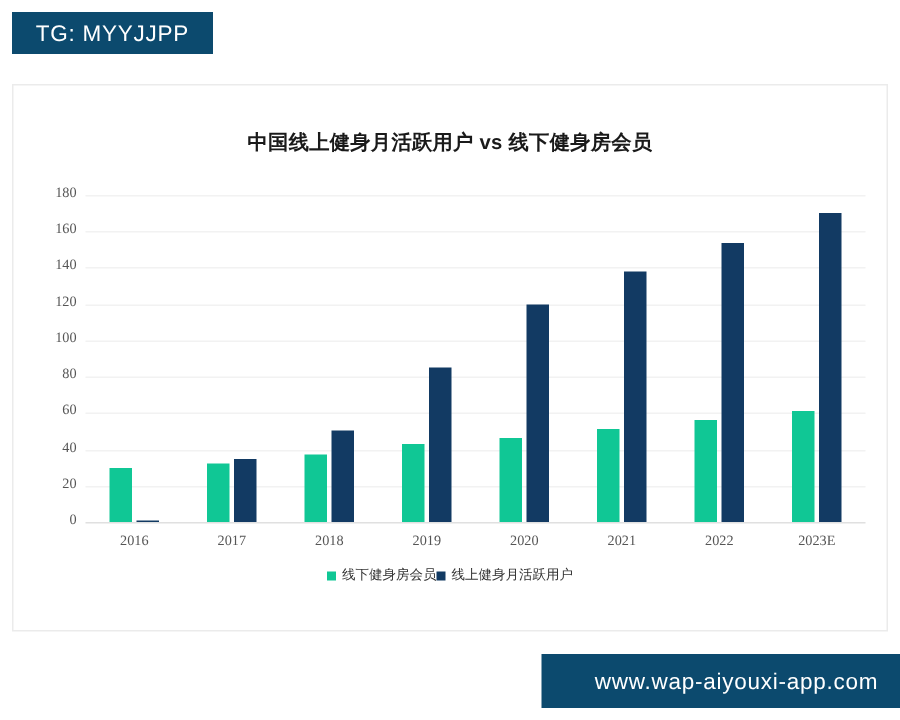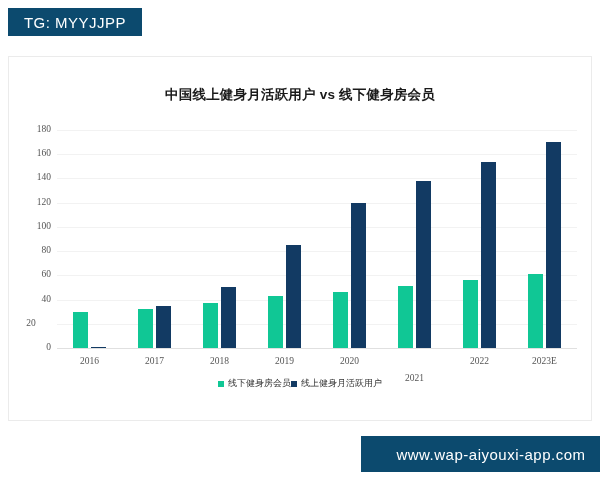--- a/index.html
+++ b/index.html
@@ -167,21 +167,21 @@
         <div class="gridline" style="top: 145.333px;"></div>
         <div class="gridline" style="top: 121.111px;"></div>
         <div class="gridline" style="top: 96.8889px;"></div>
         <div class="gridline" style="top: 72.6667px;"></div>
         <div class="gridline" style="top: 48.4444px;"></div>
         <div class="gridline" style="top: 24.2222px;"></div>
         <div class="gridline" style="top: 2.84217e-14px;"></div>
       </div>
     <div id="y-axis">
         <div class="y-tick-label" style="top: 218px;">0</div>
-        <div class="y-tick-label" style="top: 193.778px; text-align: center;">20</div>
+        <div class="y-tick-label" style="top: 193.778px;">20</div>
         <div class="y-tick-label" style="top: 169.556px;">40</div>
         <div class="y-tick-label" style="top: 145.333px;">60</div>
         <div class="y-tick-label" style="top: 121.111px;">80</div>
         <div class="y-tick-label" style="top: 96.8889px;">100</div>
         <div class="y-tick-label" style="top: 72.6667px;">120</div>
         <div class="y-tick-label" style="top: 48.4444px;">140</div>
         <div class="y-tick-label" style="top: 24.2222px;">160</div>
         <div class="y-tick-label" style="top: 2.84217e-14px;">180</div>
       </div>
     <div id="baseline"></div>
@@ -202,21 +202,21 @@
         <div class="bar online" title="线上健身月活跃用户 2022: 154" style="left: 424px; width: 15px; height: 186.511px;"></div>
         <div class="bar offline" title="线下健身房会员 2023E: 61" style="left: 471px; width: 15px; height: 73.8778px;"></div>
         <div class="bar online" title="线上健身月活跃用户 2023E: 170" style="left: 489px; width: 15px; height: 205.889px;"></div>
       </div>
     <div id="x-axis">
         <div class="x-tick-label" style="left: 0px; width: 65px;">2016</div>
         <div class="x-tick-label" style="left: 65px; width: 65px;">2017</div>
         <div class="x-tick-label" style="left: 130px; width: 65px;">2018</div>
         <div class="x-tick-label" style="left: 195px; width: 65px;">2019</div>
         <div class="x-tick-label" style="left: 260px; width: 65px;">2020</div>
-        <div class="x-tick-label" style="left: 325px; width: 65px; margin-top: 17px;">2021</div>
+        <div class="x-tick-label" style="left: 325px; width: 65px;">2021</div>
         <div class="x-tick-label" style="left: 390px; width: 65px;">2022</div>
         <div class="x-tick-label" style="left: 455px; width: 65px;">2023E</div>
       </div>
   </div>
 
   <div id="legend">
       <div class="legend-item">
         <span class="legend-swatch" style="background: rgb(16, 199, 149);"></span>
         <span class="legend-label">线下健身房会员</span>
       </div>

